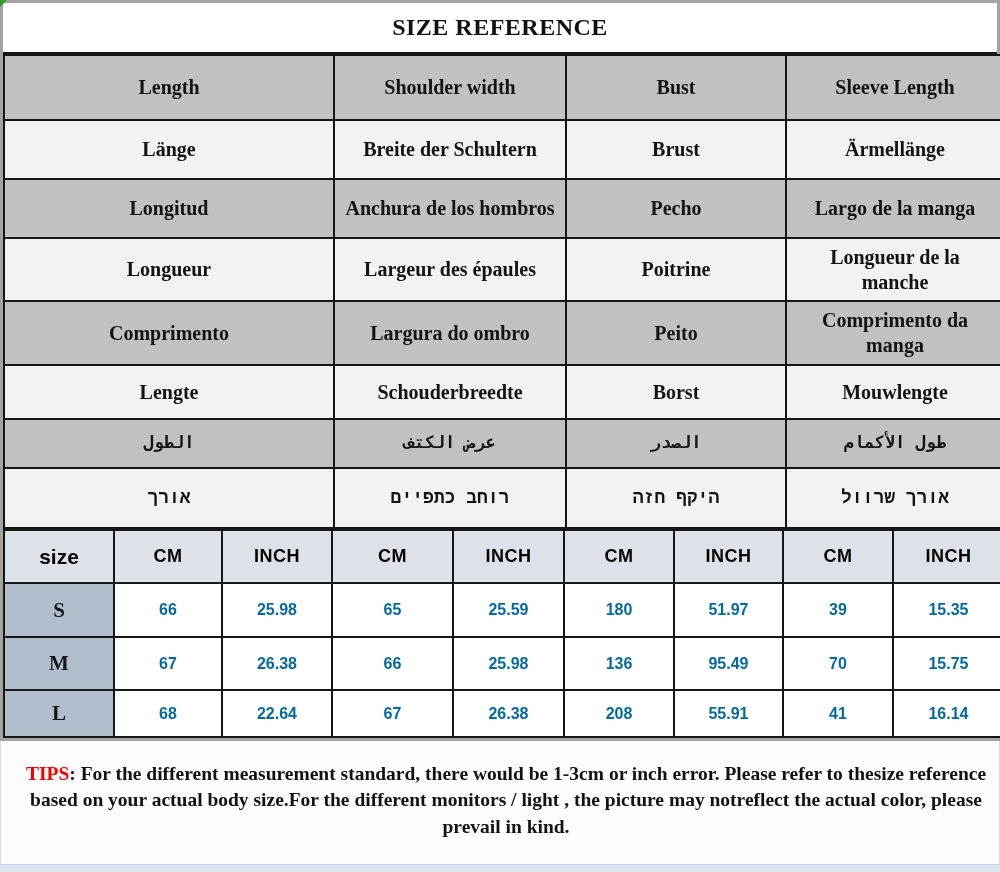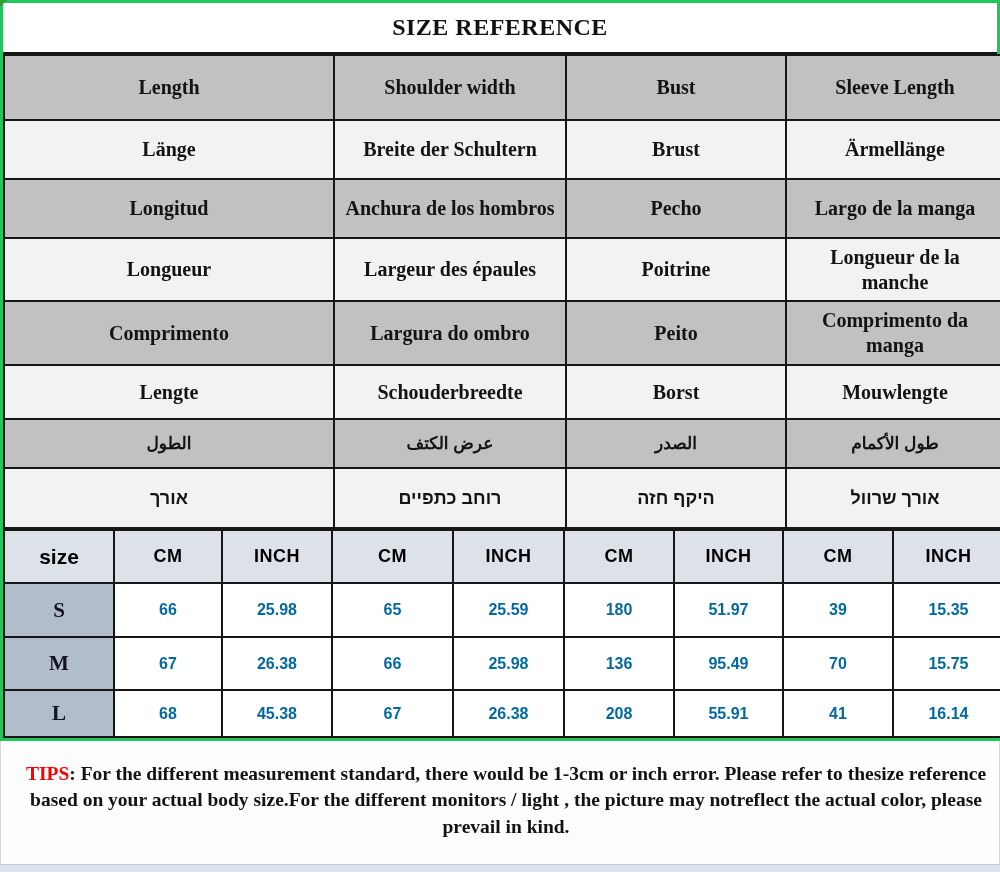--- a/index.html
+++ b/index.html
@@ -12,21 +12,21 @@
     font-family:"Liberation Serif", serif;
   }
   .corner-triangle {
     position:absolute; top:0; left:0; z-index:5;
     width:0; height:0;
     border-top:7px solid #2f9e2f;
     border-right:7px solid transparent;
   }
   .sheet {
     width:1000px;
-    border:3px solid #22c55e;
+    border:3px solid #a3a3a3;
     border-bottom-width:3px;
     background:#ffffff;
   }
   .title-row {
     height:51px;
     display:flex; align-items:center; justify-content:center;
     background:#ffffff;
     border-bottom:2px solid #161616;
     font-size:24px; font-weight:bold; letter-spacing:0.5px; color:#111;
   }
@@ -43,21 +43,21 @@
   .lang-table tr:nth-child(1){ height:65px; }
   .lang-table tr:nth-child(2){ height:59px; }
   .lang-table tr:nth-child(3){ height:59px; }
   .lang-table tr:nth-child(4){ height:63px; }
   .lang-table tr:nth-child(5){ height:64px; }
   .lang-table tr:nth-child(6){ height:54px; }
   .lang-table tr:nth-child(7){ height:49px; }
   .lang-table tr:nth-child(8){ height:60px; }
   .shade-gray td { background:#c1c1c1; }
   .shade-light td { background:#f2f2f2; }
-  .rtl td { direction:rtl; font-family:Liberation Sans, sans-serif; font-size:17px; }
+  .rtl td { direction:rtl; font-family:Liberation Mono, monospace; font-size:17px; }
   tr[data-name="language-row-hebrew"] td { font-size:18px; }
 
   
   .size-table { height:207px; border-top:2px solid #161616; }
   .size-table tr:nth-child(1){ height:53px; }
   .size-table tr:nth-child(2){ height:54px; }
   .size-table tr:nth-child(3){ height:53px; }
   .size-table tr:nth-child(4){ height:47px; }
   .size-table th, .size-table td { font-weight:bold; }
   .unit-head th {
@@ -210,21 +210,21 @@
             <td data-name="measurement-value-cell">66</td>
             <td data-name="measurement-value-cell">25.98</td>
             <td data-name="measurement-value-cell">136</td>
             <td data-name="measurement-value-cell">95.49</td>
             <td data-name="measurement-value-cell">70</td>
             <td data-name="measurement-value-cell">15.75</td>
           </tr>
           <tr data-name="size-row-l">
             <th class="size-label" data-name="size-label-cell">L</th>
             <td data-name="measurement-value-cell">68</td>
-            <td data-name="measurement-value-cell">45.38</td>
+            <td data-name="measurement-value-cell">22.64</td>
             <td data-name="measurement-value-cell">67</td>
             <td data-name="measurement-value-cell">26.38</td>
             <td data-name="measurement-value-cell">208</td>
             <td data-name="measurement-value-cell">55.91</td>
             <td data-name="measurement-value-cell">41</td>
             <td data-name="measurement-value-cell">16.14</td>
           </tr>
         </tbody>
     </table>
   </div>

